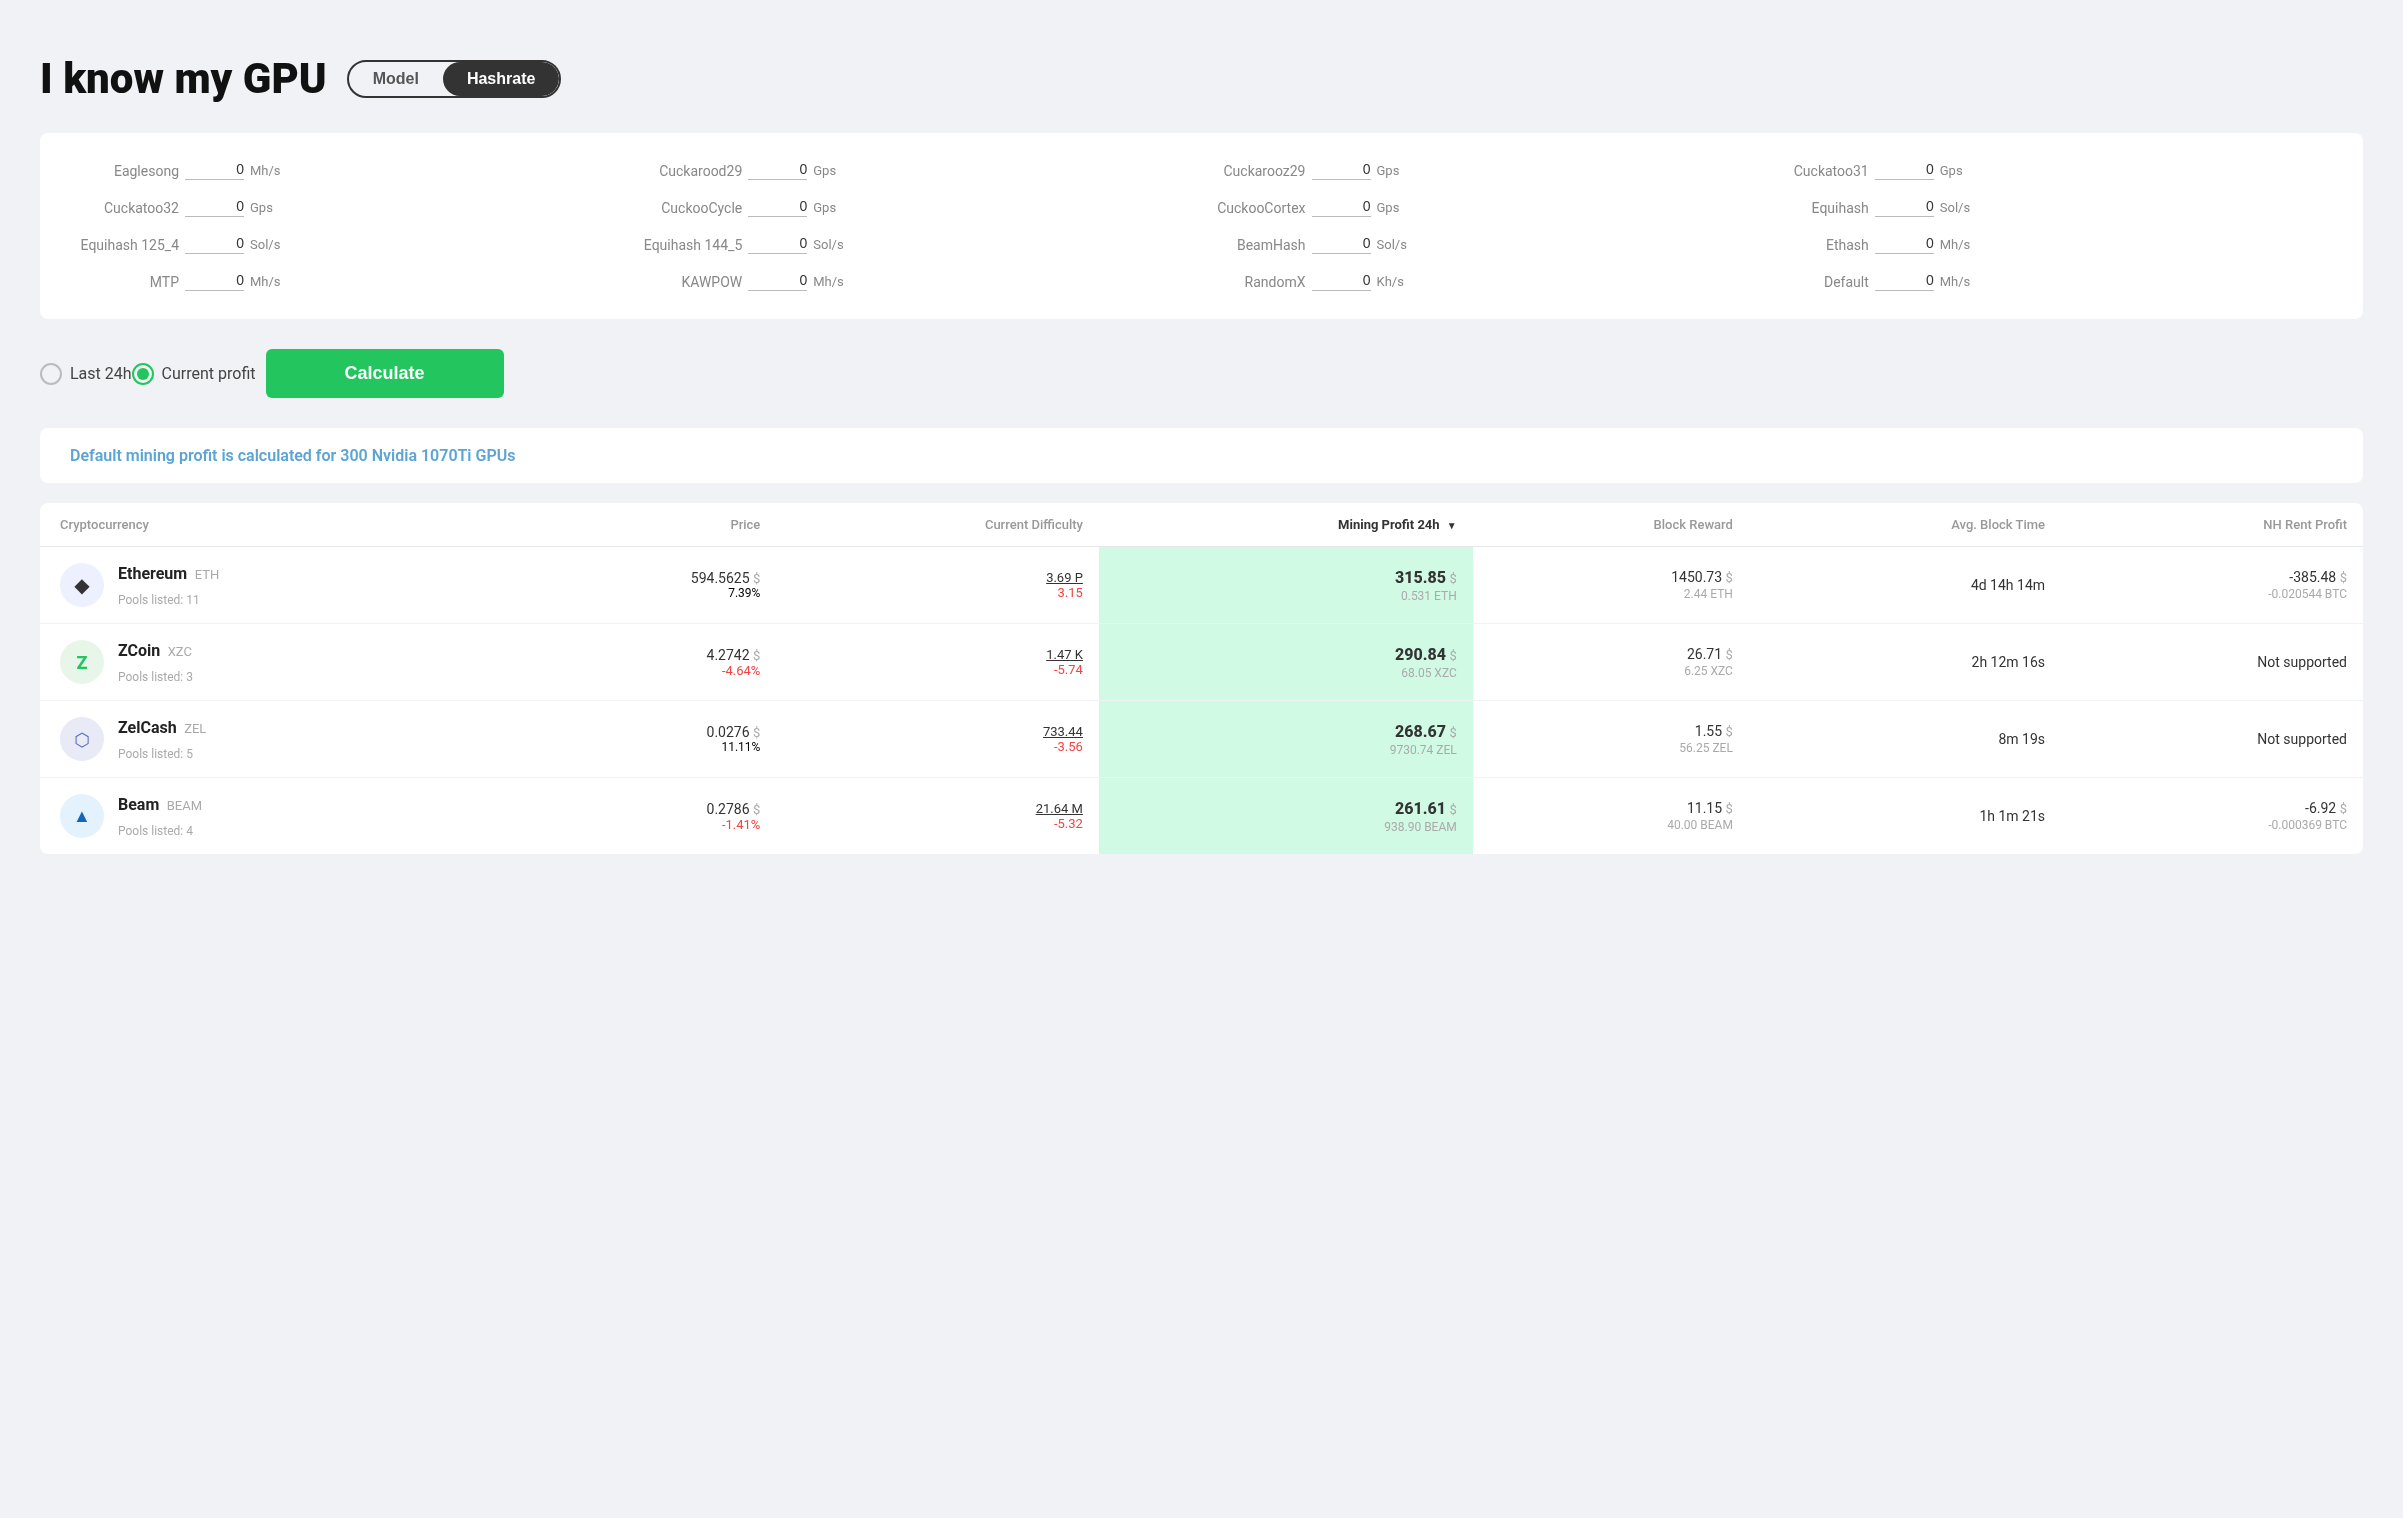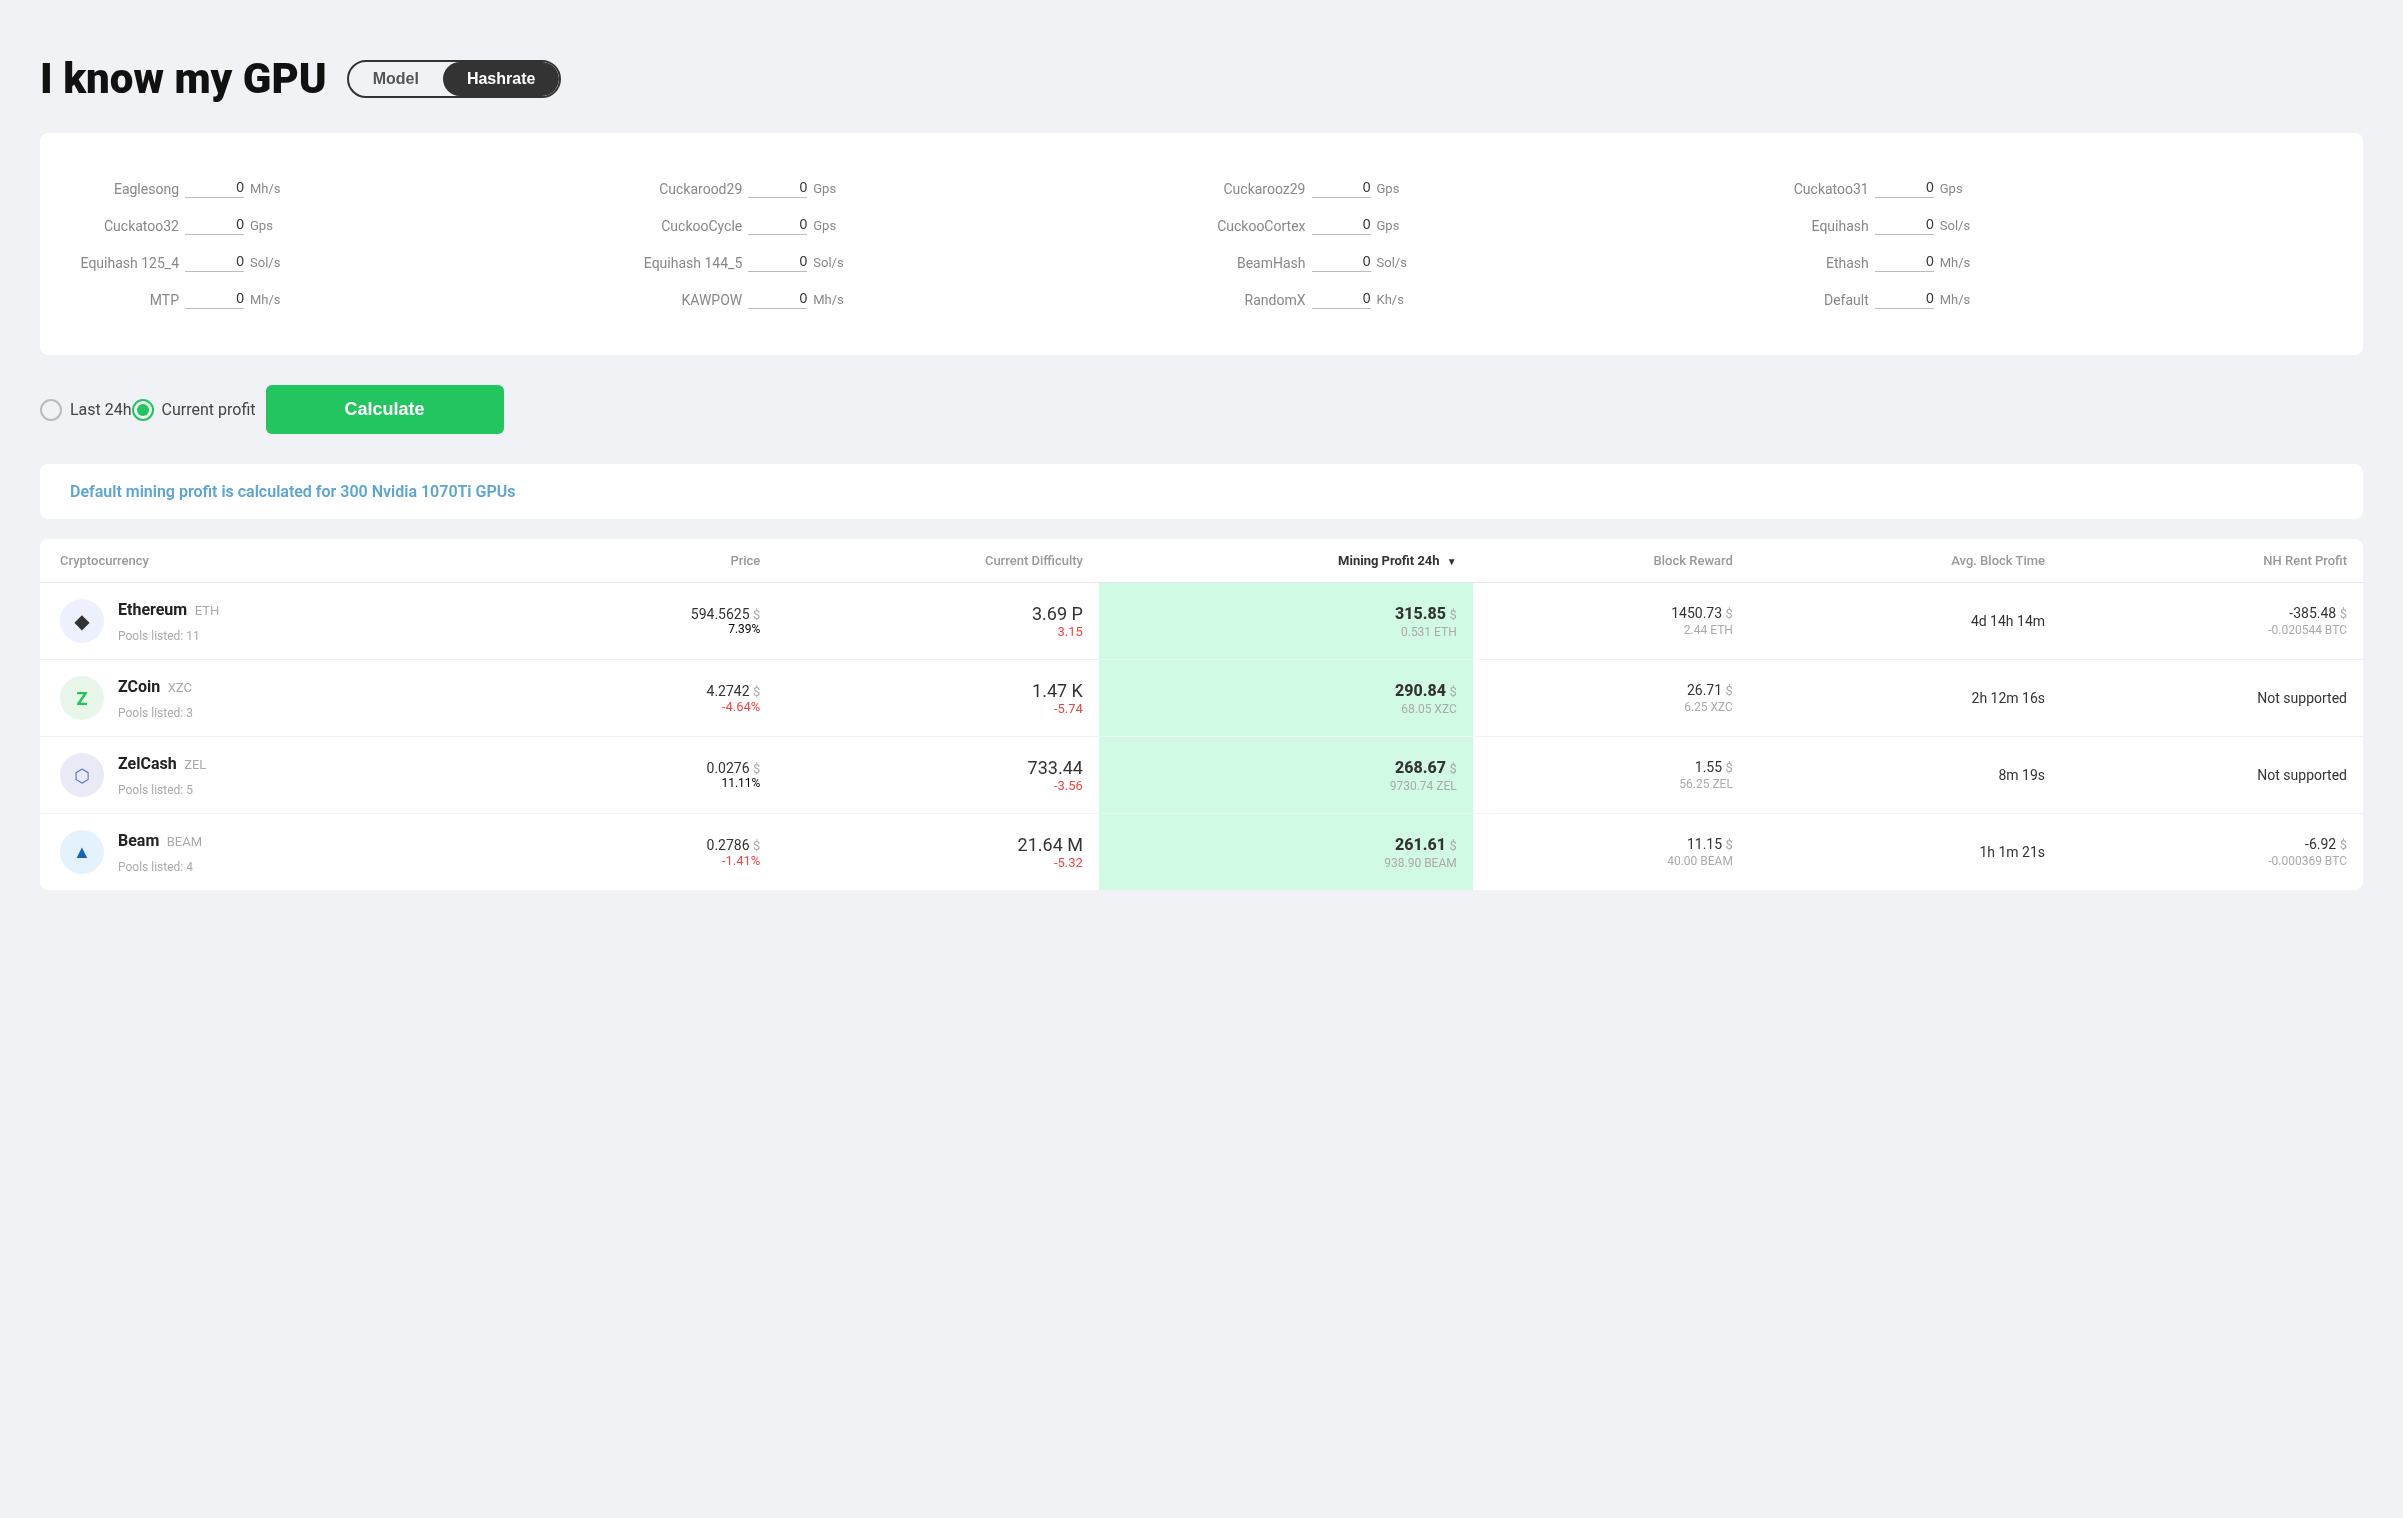--- a/index.html
+++ b/index.html
@@ -41,21 +41,21 @@
     .toggle-btn.active {
       background: #333;
       color: #fff;
       border-radius: 28px;
     }
 
     
     .hashrate-panel {
       background: #fff;
       border-radius: 8px;
-      padding: 46px 40px;
+      padding: 28px 40px;
       margin-bottom: 30px;
       display: grid;
       grid-template-columns: repeat(4, 1fr);
       gap: 18px 10px;
     }
     .hashrate-field {
       display: flex;
       align-items: center;
       gap: 6px;
     }
@@ -248,21 +248,21 @@
       margin-top: 2px;
     }
 
     .block-reward-val { color: #333; font-size: 14px; text-align: right; }
     .block-reward-sub { color: #aaa; font-size: 12px; margin-top: 2px; }
 
     .nh-profit-val { color: #333; font-size: 14px; }
     .nh-profit-btc { color: #aaa; font-size: 12px; margin-top: 2px; }
     .not-supported { color: #aaa; font-size: 13px; }
 
-    .diff-main { color: #333; font-size: 18px; }
+    .diff-main { color: #333; font-size: 13px; text-decoration: underline; }
   </style>
 </head>
 <body>
 
 <div class="header">
   <h1 class="header-title">I know my GPU</h1>
   <div class="toggle-group">
     <button class="toggle-btn">Model</button>
     <button class="toggle-btn active">Hashrate</button>
   </div>

